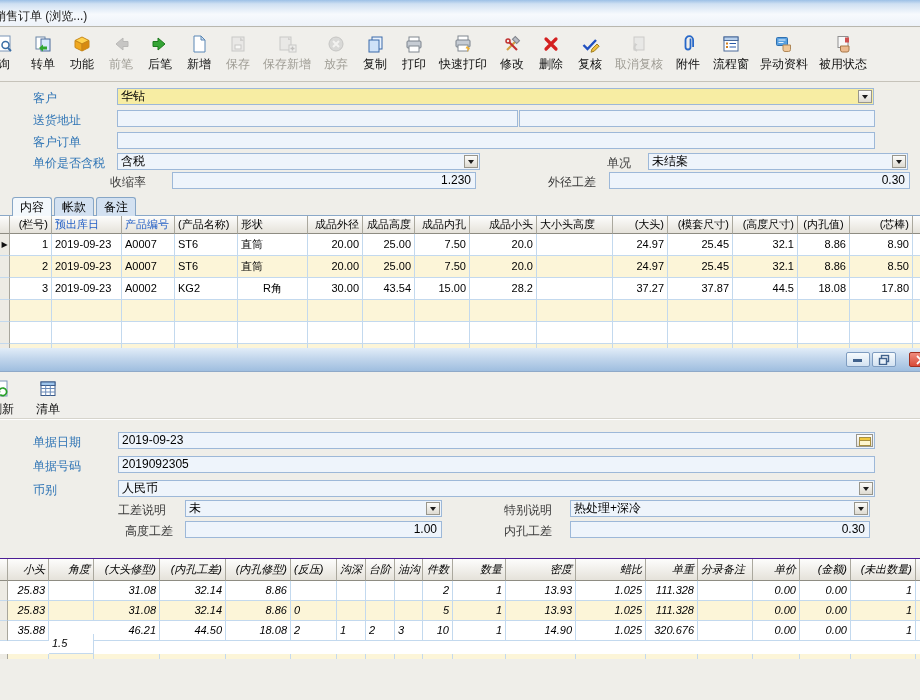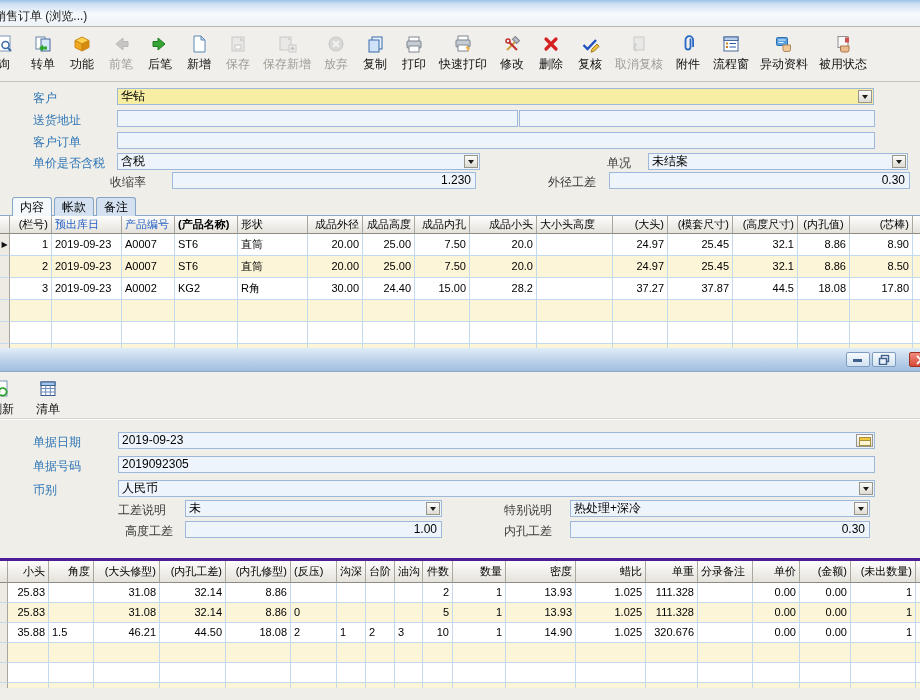--- a/index.html
+++ b/index.html
@@ -34,21 +34,21 @@
 .pickerbtn{position:absolute;right:1px;top:1px;width:17px;height:13px;background:linear-gradient(#fdfdfb,#e2dfd6);border:1px solid #98968c;display:flex;align-items:center;justify-content:center;}
 
 
 .tabs{position:absolute;top:197px;left:12px;height:19px;display:flex;gap:2px;z-index:3;}
 .tab{padding:1px 7px 0 7px;font-size:12px;border:1px solid #87a6c6;border-bottom:none;border-radius:3px 3px 0 0;background:#d3e1f1;cursor:default;}
 .tab.active{background:#f3f8fc;}
 
 
 .tablewrap{position:absolute;left:0;width:920px;overflow:hidden;background:#fff;}
 #table1{top:215px;height:133px;border-top:1px solid #8aa8c8;}
-#table2{top:558px;height:130px;border-top:3px solid #4c1d95;}
+#table2{top:558px;height:101px;border-top:1px solid #4c1d95;font-style:italic;}
 .trow{display:flex;flex-wrap:nowrap;white-space:nowrap;}
 .tcell{flex:none;height:22px;line-height:21px;font-size:11px;padding:0 3px;border-right:1px solid #c3d9ee;border-bottom:1px solid #c3d9ee;overflow:hidden;background:#fff;}
 #table2 .tcell{height:20px;line-height:19px;}
 .trow.stripe .tcell{background:#fcf5d8;}
 .thead .tcell{height:18px !important;line-height:17px !important;background:linear-gradient(180deg,#fdfdfc,#e5e2da) !important;border-right:1px solid #aaa89e;border-bottom:1px solid #8e8c82;color:#000;}
 #table2 .thead .tcell{height:22px !important;line-height:21px !important;}
 .hblue{color:#2560c6 !important;}
 .selcell{background:#edebe4 !important;border-right:1px solid #a8a69c !important;padding:0 1px !important;font-size:8px !important;text-align:center !important;color:#111;}
 
 
@@ -319,21 +319,21 @@
   <div class="tab">帐款</div>
   <div class="tab">备注</div>
 </div>
 
 <div class="tablewrap" id="table1">
     <div class="trow thead">
       <div class="tcell" style="width: 10px; text-align: center;"></div>
       <div class="tcell" style="width: 42px; text-align: right;">(栏号)</div>
       <div class="tcell hblue" style="width: 70px; text-align: left;">预出库日</div>
       <div class="tcell hblue" style="width: 53px; text-align: left;">产品编号</div>
-      <div class="tcell" style="width: 63px; text-align: left; font-weight: bold;">(产品名称)</div>
+      <div class="tcell" style="width: 63px; text-align: left;">(产品名称)</div>
       <div class="tcell" style="width: 70px; text-align: left;">形状</div>
       <div class="tcell" style="width: 55px; text-align: right;">成品外径</div>
       <div class="tcell" style="width: 52px; text-align: right;">成品高度</div>
       <div class="tcell" style="width: 55px; text-align: right;">成品内孔</div>
       <div class="tcell" style="width: 67px; text-align: right;">成品小头</div>
       <div class="tcell" style="width: 76px; text-align: left;">大小头高度</div>
       <div class="tcell" style="width: 55px; text-align: right;">(大头)</div>
       <div class="tcell" style="width: 65px; text-align: right;">(模套尺寸)</div>
       <div class="tcell" style="width: 65px; text-align: right;">(高度尺寸)</div>
       <div class="tcell" style="width: 52px; text-align: center;">(内孔值)</div>
@@ -377,23 +377,23 @@
       <div class="tcell" style="width: 52px; text-align: right;">8.86</div>
       <div class="tcell" style="width: 63px; text-align: right;">8.50</div>
       <div class="tcell" style="width: 30px; text-align: left;"></div>
     </div>
     <div class="trow">
       <div class="tcell selcell" style="width: 10px; text-align: center;"></div>
       <div class="tcell" style="width: 42px; text-align: right;">3</div>
       <div class="tcell" style="width: 70px; text-align: left;">2019-09-23</div>
       <div class="tcell" style="width: 53px; text-align: left;">A0002</div>
       <div class="tcell" style="width: 63px; text-align: left;">KG2</div>
-      <div class="tcell" style="width: 70px; text-align: left;">R角</div>
+      <div class="tcell" style="width: 70px; text-align: center;">R角</div>
       <div class="tcell" style="width: 55px; text-align: right;">30.00</div>
-      <div class="tcell" style="width: 52px; text-align: right;">24.40</div>
+      <div class="tcell" style="width: 52px; text-align: right;">43.54</div>
       <div class="tcell" style="width: 55px; text-align: right;">15.00</div>
       <div class="tcell" style="width: 67px; text-align: right;">28.2</div>
       <div class="tcell" style="width: 76px; text-align: left;"></div>
       <div class="tcell" style="width: 55px; text-align: right;">37.27</div>
       <div class="tcell" style="width: 65px; text-align: right;">37.87</div>
       <div class="tcell" style="width: 65px; text-align: right;">44.5</div>
       <div class="tcell" style="width: 52px; text-align: right;">18.08</div>
       <div class="tcell" style="width: 63px; text-align: right;">17.80</div>
       <div class="tcell" style="width: 30px; text-align: left;"></div>
     </div>
@@ -609,21 +609,21 @@
       <div class="tcell" style="width: 52px; text-align: right;">111.328</div>
       <div class="tcell" style="width: 55px; text-align: left;"></div>
       <div class="tcell" style="width: 47px; text-align: right;">0.00</div>
       <div class="tcell" style="width: 51px; text-align: right;">0.00</div>
       <div class="tcell" style="width: 65px; text-align: right;">1</div>
       <div class="tcell" style="width: 20px; text-align: left;"></div>
     </div>
     <div class="trow">
       <div class="tcell selcell" style="width: 8px; text-align: center;"></div>
       <div class="tcell" style="width: 41px; text-align: right;">35.88</div>
-      <div class="tcell" style="width: 45px; text-align: left;">1.5</div>
+      <div class="tcell" style="width: 45px; text-align: left; margin-top: 13px;">1.5</div>
       <div class="tcell" style="width: 66px; text-align: right;">46.21</div>
       <div class="tcell" style="width: 66px; text-align: right;">44.50</div>
       <div class="tcell" style="width: 65px; text-align: right;">18.08</div>
       <div class="tcell" style="width: 46px; text-align: left;">2</div>
       <div class="tcell" style="width: 29px; text-align: left;">1</div>
       <div class="tcell" style="width: 29px; text-align: left;">2</div>
       <div class="tcell" style="width: 28px; text-align: left;">3</div>
       <div class="tcell" style="width: 30px; text-align: right;">10</div>
       <div class="tcell" style="width: 53px; text-align: right;">1</div>
       <div class="tcell" style="width: 70px; text-align: right;">14.90</div>

